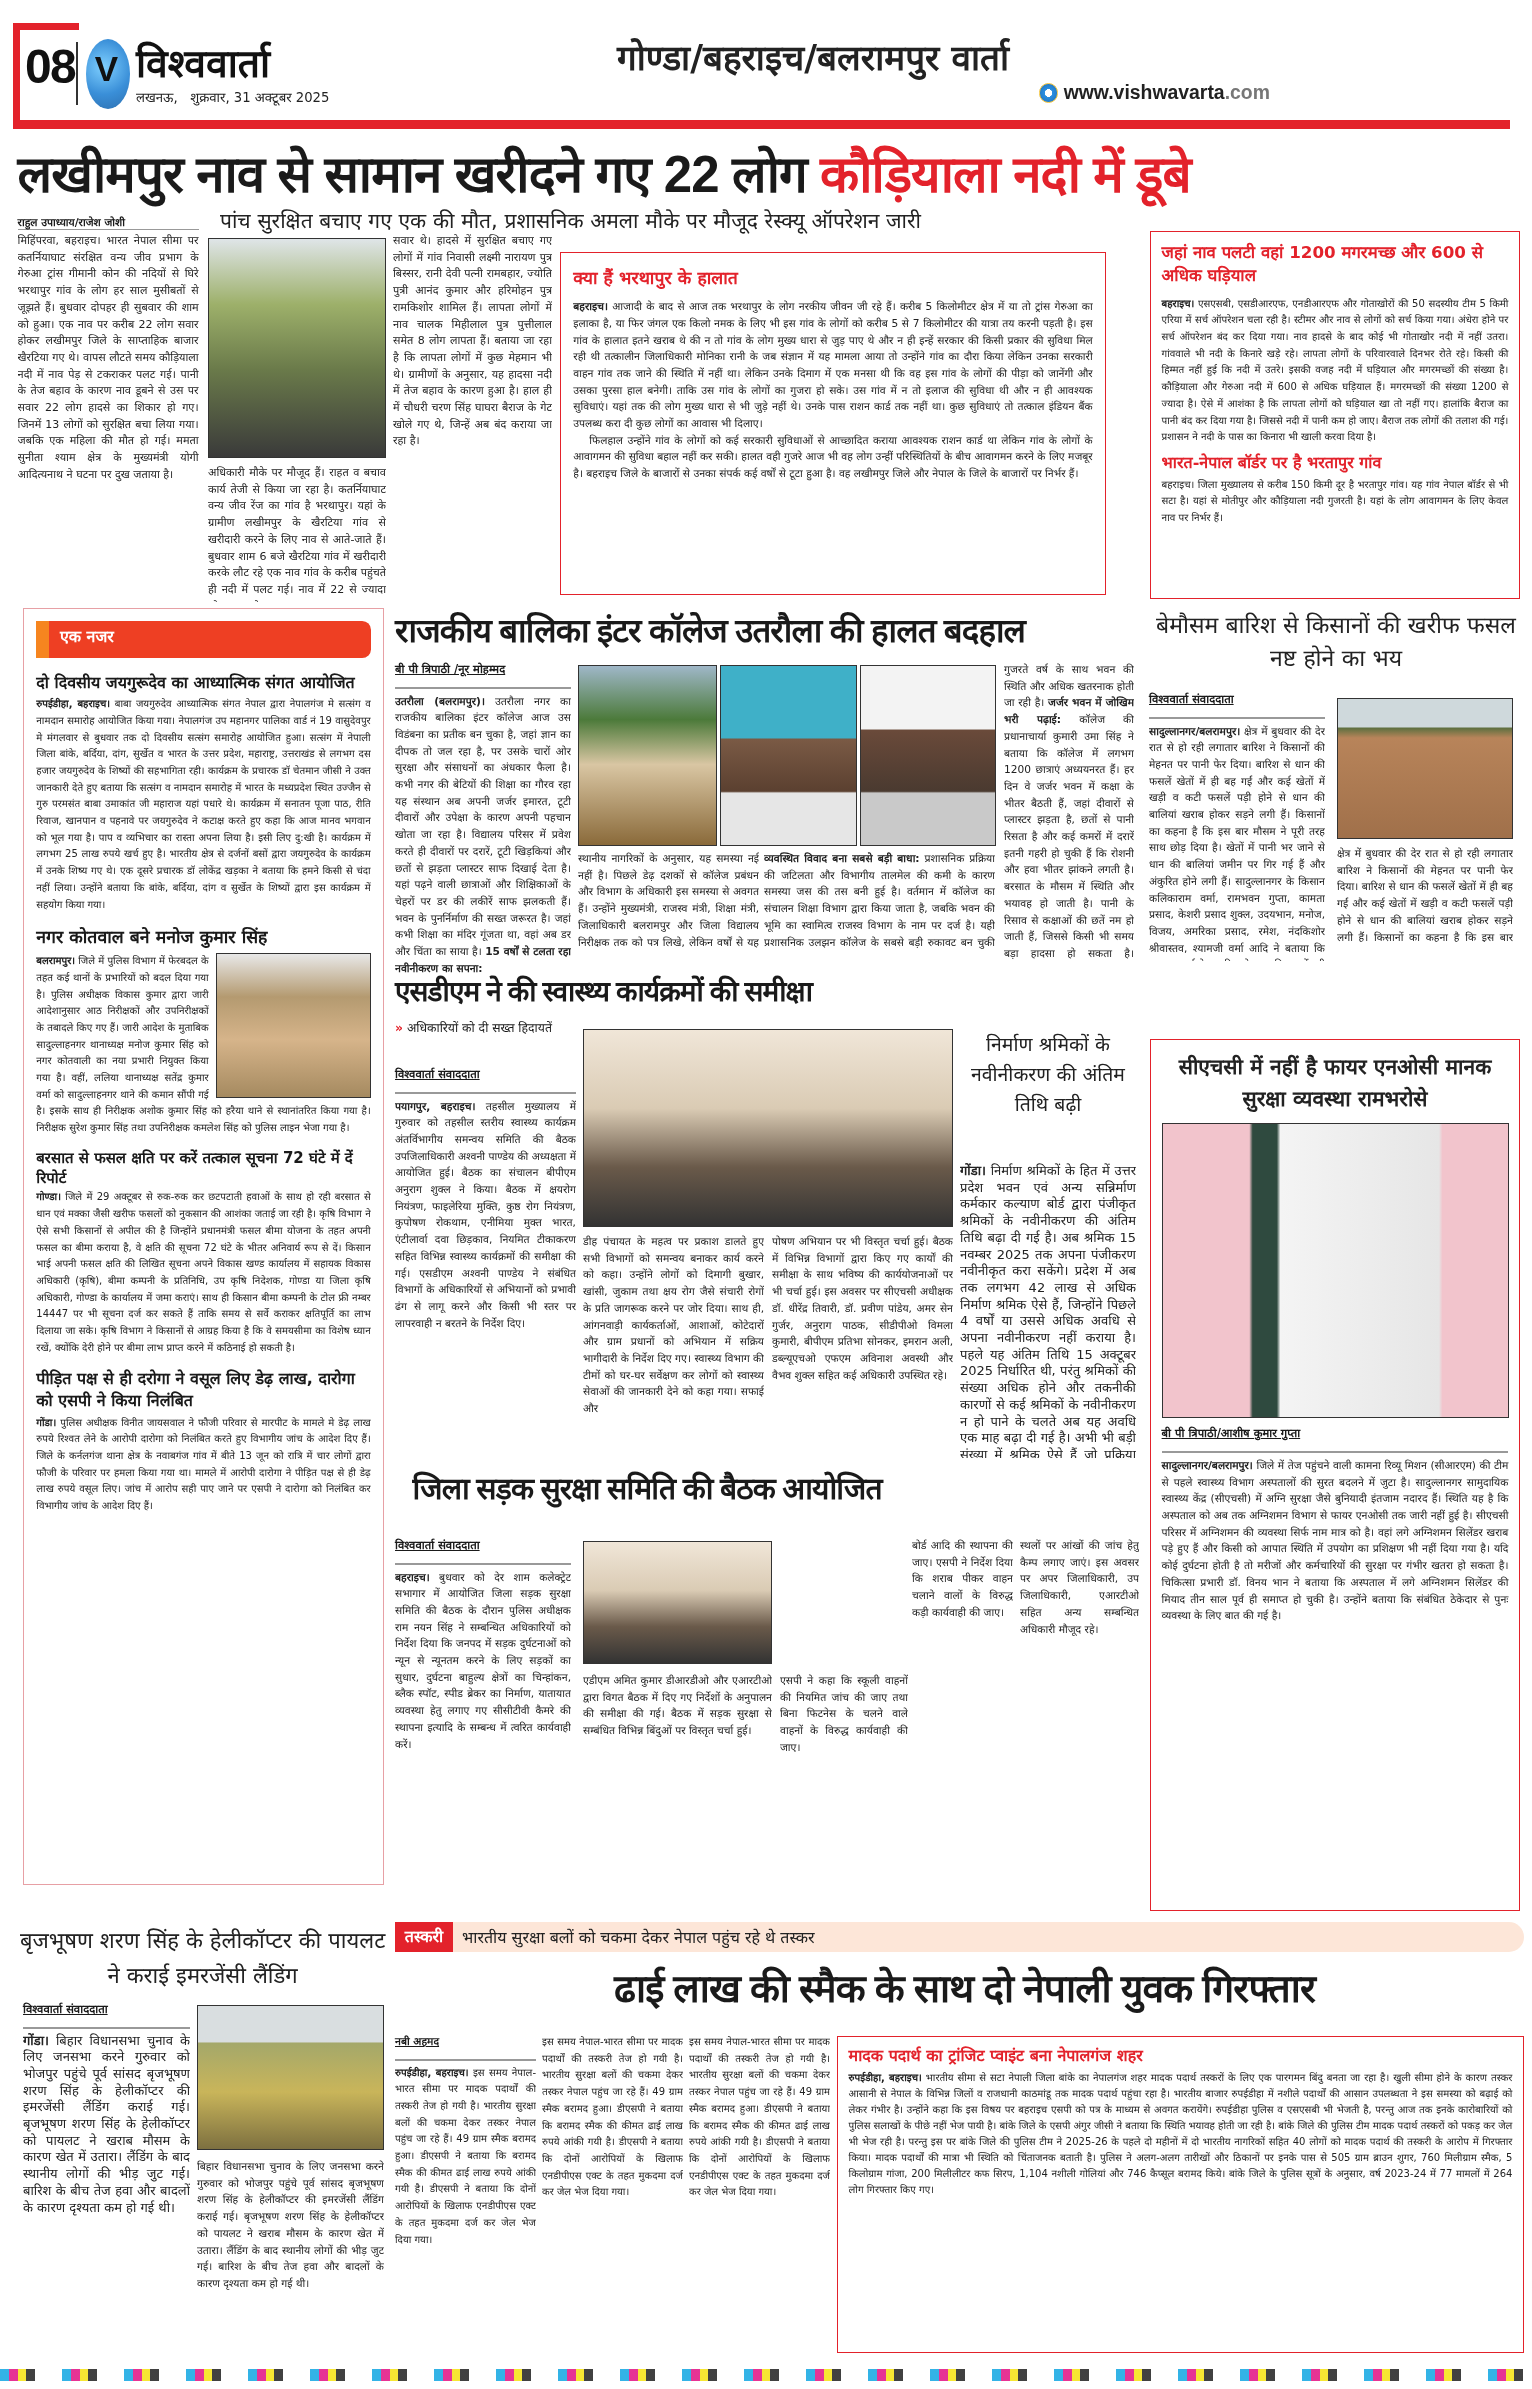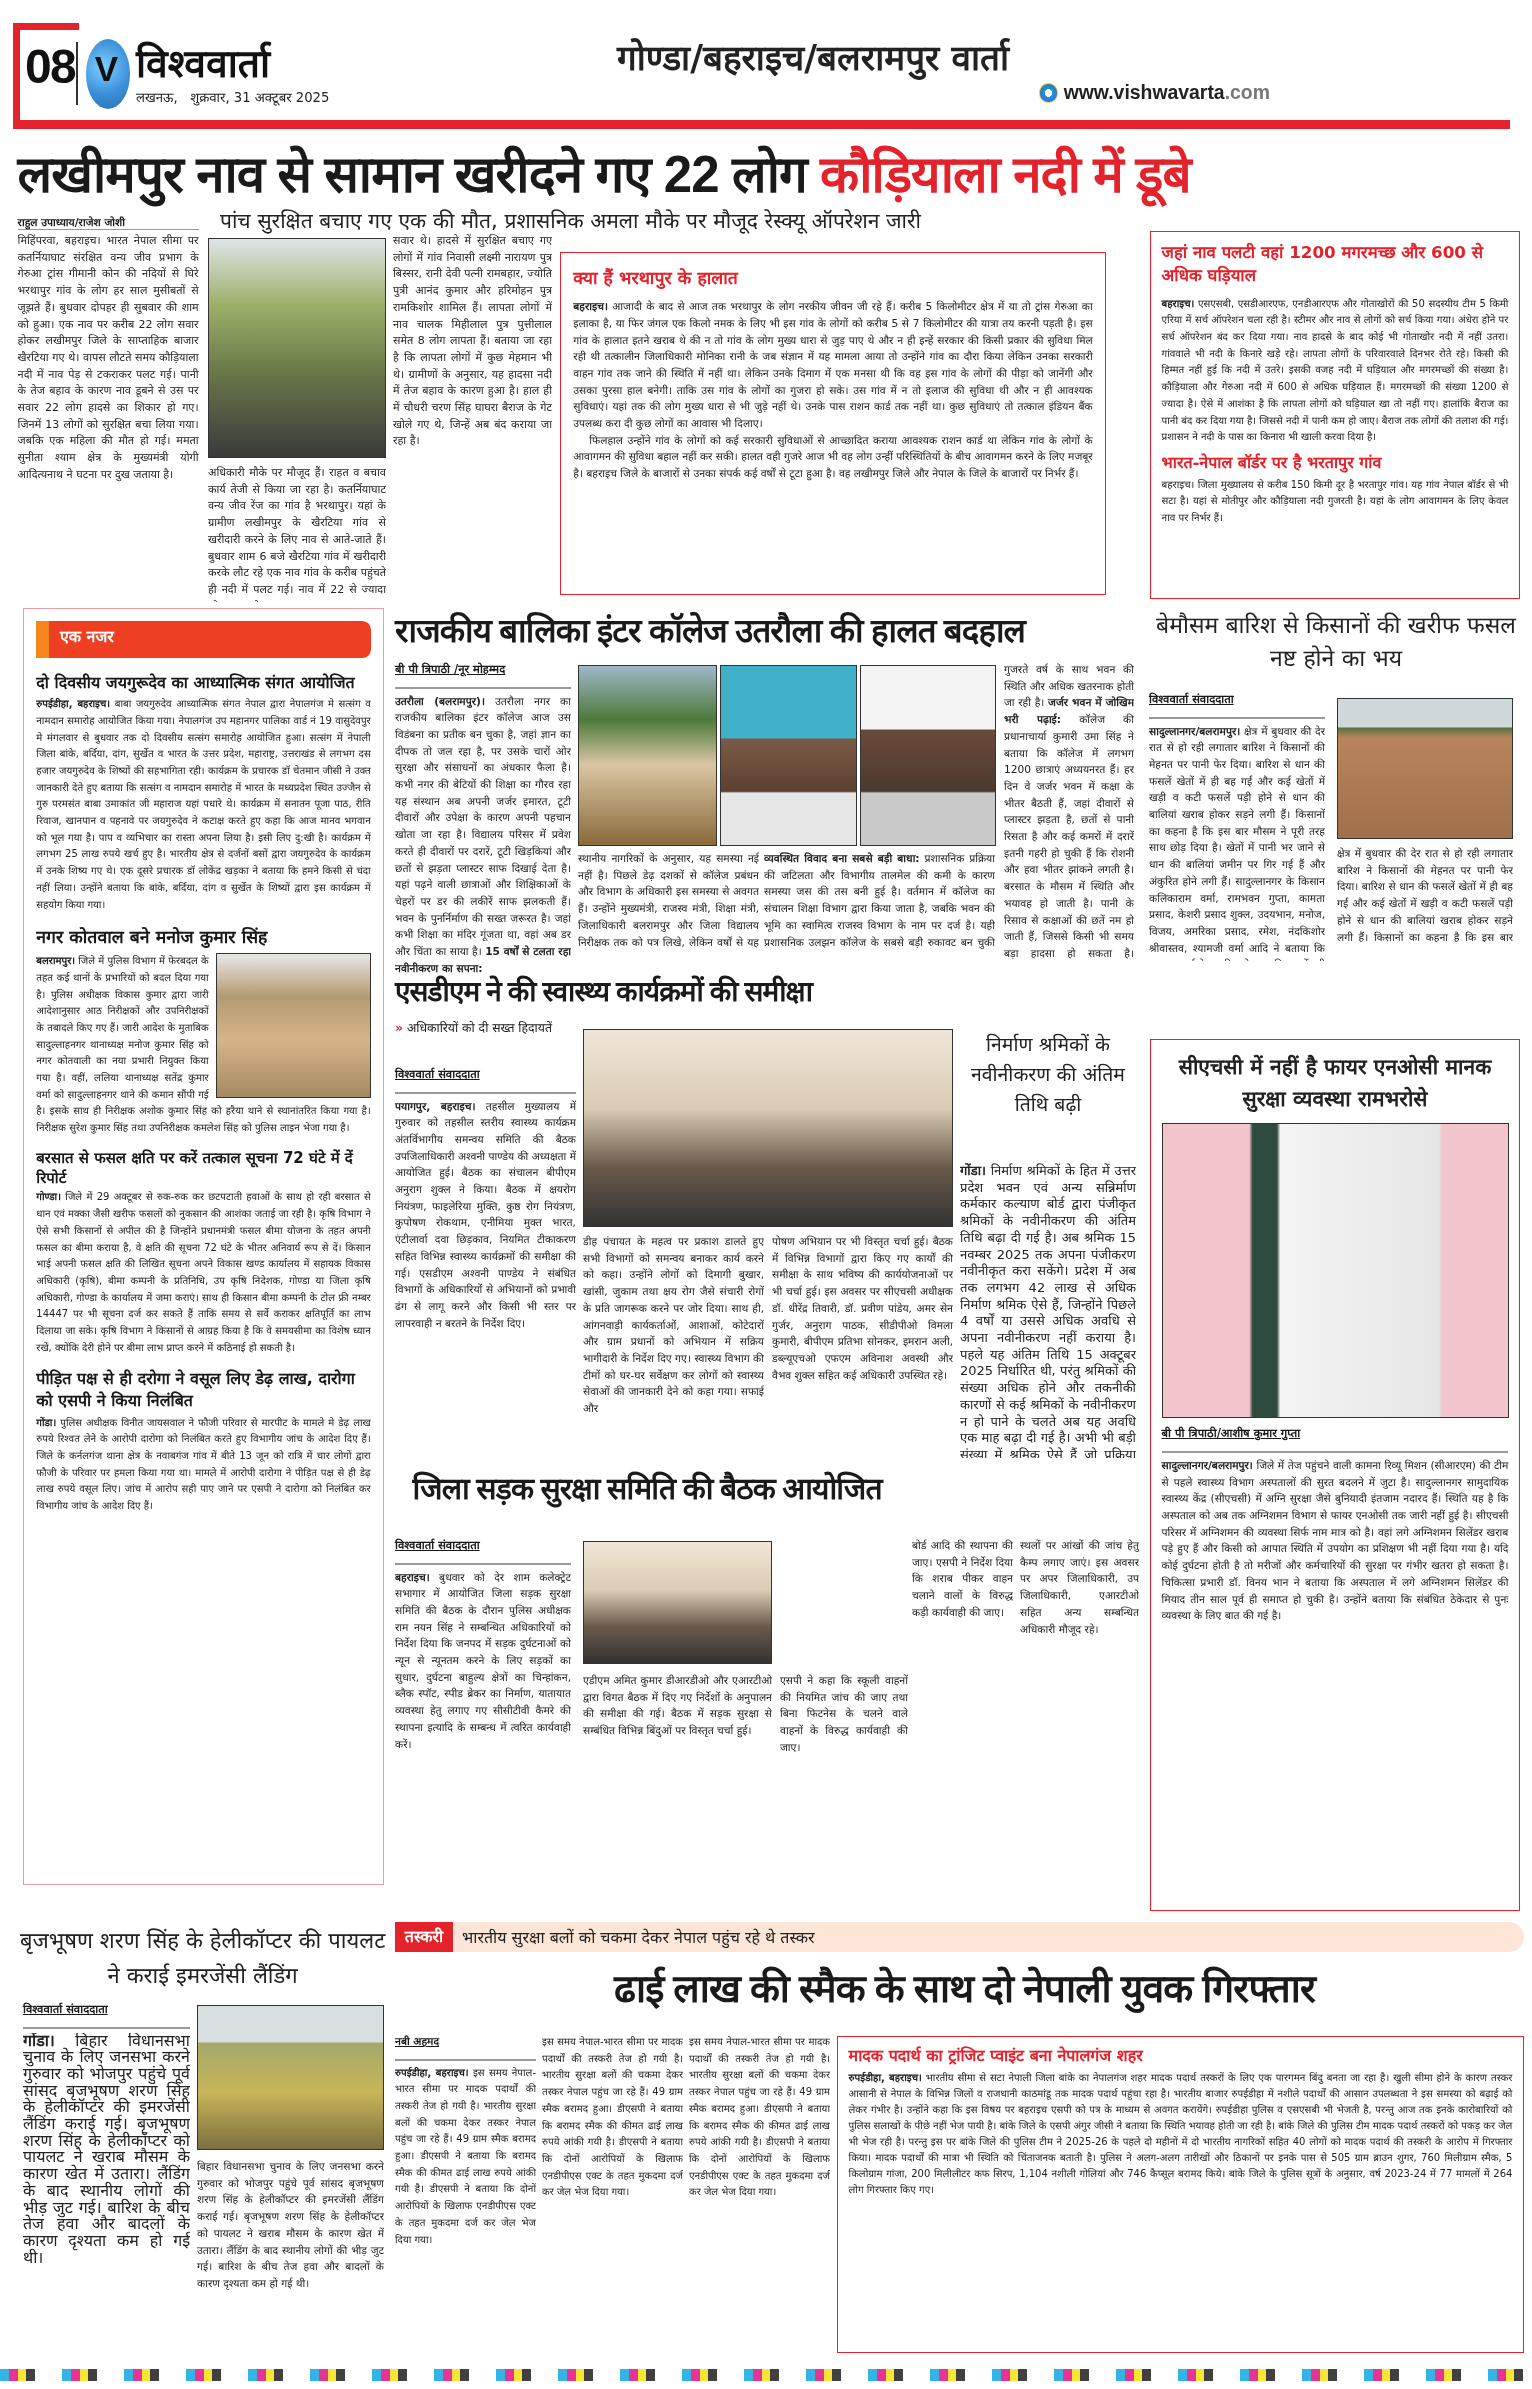--- a/index.html
+++ b/index.html
@@ -191,21 +191,21 @@
 </div>
 <div class="abs photo meeting" style="left:583px;top:1541px;width:189px;height:123px;"></div>
 <div class="abs body-text" style="left:583px;top:1672px;width:189px;height:222px;overflow:hidden;font-size:10.6px;">एडीएम अमित कुमार डीआरडीओ और एआरटीओ द्वारा विगत बैठक में दिए गए निर्देशों के अनुपालन की समीक्षा की गई। बैठक में सड़क सुरक्षा से सम्बंधित विभिन्न बिंदुओं पर विस्तृत चर्चा हुई।</div>
 <div class="abs body-text" style="left:780px;top:1672px;width:128px;height:222px;overflow:hidden;font-size:10.6px;">एसपी ने कहा कि स्कूली वाहनों की नियमित जांच की जाए तथा बिना फिटनेस के चलने वाले वाहनों के विरुद्ध कार्यवाही की जाए।</div>
 <div class="abs body-text" style="left:912px;top:1537px;width:101px;height:357px;overflow:hidden;font-size:10.6px;">बोर्ड आदि की स्थापना की जाए। एसपी ने निर्देश दिया कि शराब पीकर वाहन चलाने वालों के विरुद्ध कड़ी कार्यवाही की जाए।</div>
 <div class="abs body-text" style="left:1020px;top:1537px;width:119px;height:357px;overflow:hidden;font-size:10.6px;">स्थलों पर आंखों की जांच हेतु कैम्प लगाए जाएं। इस अवसर पर अपर जिलाधिकारी, उप जिलाधिकारी, एआरटीओ सहित अन्य सम्बन्धित अधिकारी मौजूद रहे।</div>
 
 <div class="abs" style="left:17.6px;top:1911px;width:370px;font-size:22px;line-height:35px;text-align:center;color:#222;margin-top:12px;">बृजभूषण शरण सिंह के हेलीकॉप्टर की पायलट ने कराई इमरजेंसी लैंडिंग</div>
 <div class="abs" style="left:23px;top:2001px;width:167px;">
   <div class="byline">विश्ववार्ता संवाददाता</div>
-  <div class="body-text" style="font-size:16px;height:352px;overflow:hidden;">
+  <div class="body-text" style="font-size:13px;height:352px;overflow:hidden;">
     <b>गोंडा।</b>
     <span>बिहार विधानसभा चुनाव के लिए जनसभा करने गुरुवार को भोजपुर पहुंचे पूर्व सांसद बृजभूषण शरण सिंह के हेलीकॉप्टर की इमरजेंसी लैंडिंग कराई गई। बृजभूषण शरण सिंह के हेलीकॉप्टर को पायलट ने खराब मौसम के कारण खेत में उतारा। लैंडिंग के बाद स्थानीय लोगों की भीड़ जुट गई। बारिश के बीच तेज हवा और बादलों के कारण दृश्यता कम हो गई थी।</span>
   </div>
 </div>
 <div class="abs photo heli" style="left:197px;top:2005px;width:187px;height:145px;"></div>
 <div class="abs body-text" style="left:197px;top:2158px;width:187px;height:194px;overflow:hidden;font-size:10.6px;">बिहार विधानसभा चुनाव के लिए जनसभा करने गुरुवार को भोजपुर पहुंचे पूर्व सांसद बृजभूषण शरण सिंह के हेलीकॉप्टर की इमरजेंसी लैंडिंग कराई गई। बृजभूषण शरण सिंह के हेलीकॉप्टर को पायलट ने खराब मौसम के कारण खेत में उतारा। लैंडिंग के बाद स्थानीय लोगों की भीड़ जुट गई। बारिश के बीच तेज हवा और बादलों के कारण दृश्यता कम हो गई थी।</div>
 
 <div class="abs" style="left:395px;top:1922px;width:1129px;height:30px;background:#fde6d8;border-radius:0 15px 15px 0;">
   <div style="position:absolute;left:0;top:0;width:58px;height:30px;background:#e3222b;color:#fff;font-size:16px;font-weight:bold;text-align:center;line-height:30px;">तस्करी</div>
   <div style="position:absolute;left:67px;top:3.5px;font-size:16px;color:#222;white-space:nowrap;">भारतीय सुरक्षा बलों को चकमा देकर नेपाल पहुंच रहे थे तस्कर</div>

